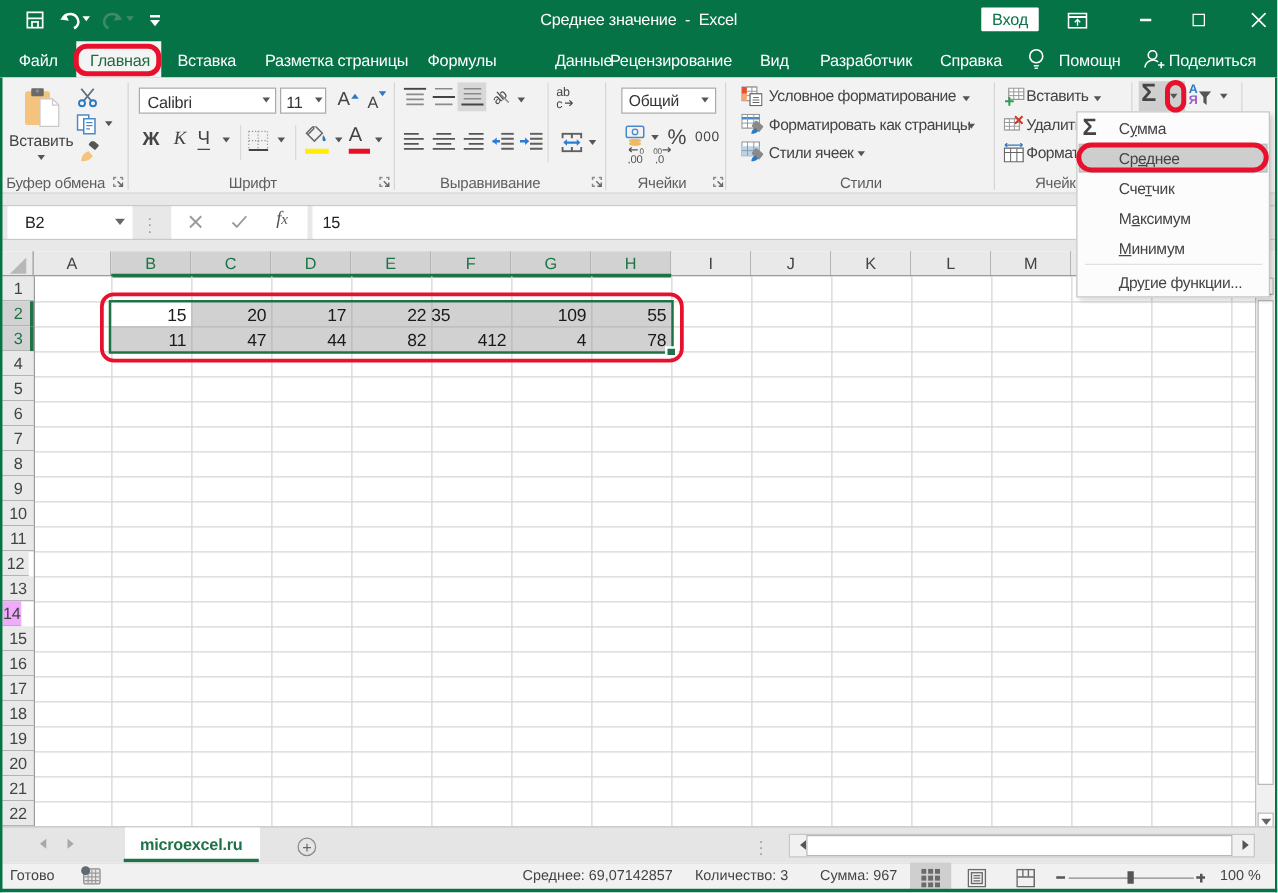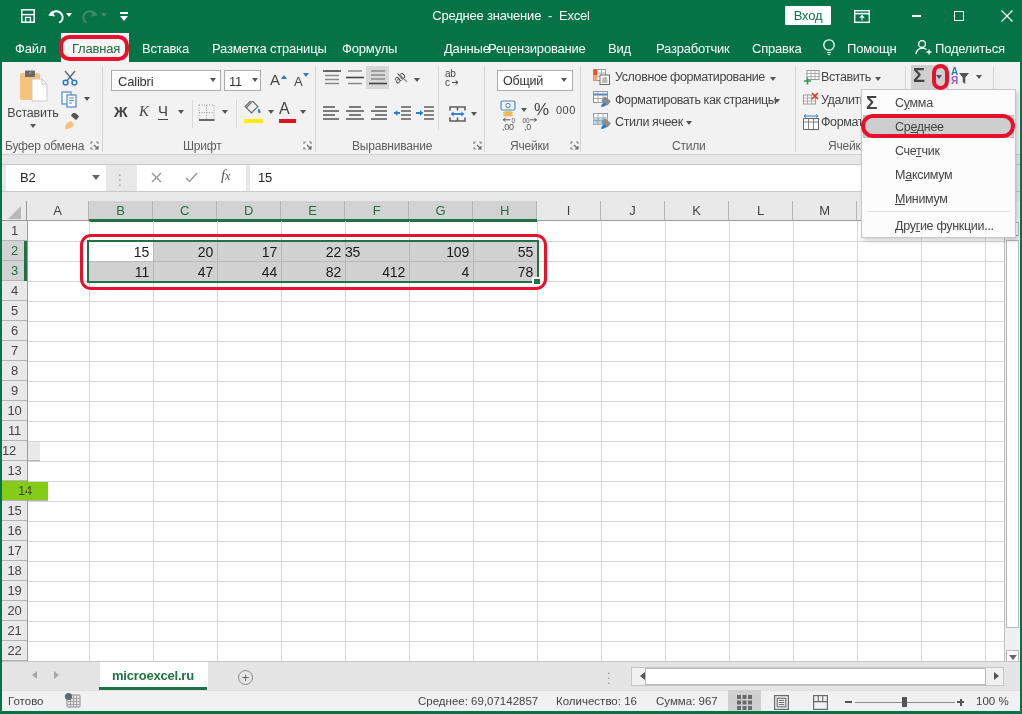--- a/index.html
+++ b/index.html
@@ -357,23 +357,23 @@
     <div class="abs" style="left:2px;top:261px;width:25px;height:20px;background:#d2d2d2;border-bottom:1px solid #b4b4b4;color:#1e7245;font-size:13px;text-align:center;line-height:19px">3</div>
     <div class="abs" style="left:24px;top:261px;width:3px;height:20px;background:#1e7245"></div>
     <div class="abs" style="left:2px;top:281px;width:25px;height:20px;background:#e9e9e9;border-bottom:1px solid #b4b4b4;color:#444;font-size:13px;text-align:center;line-height:19px">4</div>
     <div class="abs" style="left:2px;top:301px;width:25px;height:20px;background:#e9e9e9;border-bottom:1px solid #b4b4b4;color:#444;font-size:13px;text-align:center;line-height:19px">5</div>
     <div class="abs" style="left:2px;top:321px;width:25px;height:20px;background:#e9e9e9;border-bottom:1px solid #b4b4b4;color:#444;font-size:13px;text-align:center;line-height:19px">6</div>
     <div class="abs" style="left:2px;top:341px;width:25px;height:20px;background:#e9e9e9;border-bottom:1px solid #b4b4b4;color:#444;font-size:13px;text-align:center;line-height:19px">7</div>
     <div class="abs" style="left:2px;top:361px;width:25px;height:20px;background:#e9e9e9;border-bottom:1px solid #b4b4b4;color:#444;font-size:13px;text-align:center;line-height:19px">8</div>
     <div class="abs" style="left:2px;top:381px;width:25px;height:20px;background:#e9e9e9;border-bottom:1px solid #b4b4b4;color:#444;font-size:13px;text-align:center;line-height:19px">9</div>
     <div class="abs" style="left:2px;top:401px;width:25px;height:20px;background:#e9e9e9;border-bottom:1px solid #b4b4b4;color:#444;font-size:13px;text-align:center;line-height:19px">10</div>
     <div class="abs" style="left:2px;top:421px;width:25px;height:20px;background:#e9e9e9;border-bottom:1px solid #b4b4b4;color:#444;font-size:13px;text-align:center;line-height:19px">11</div>
-    <div class="abs" style="left:2px;top:441px;width:38px;height:20px;background:#e9e9e9;border-bottom:1px solid #b4b4b4;color:#444;font-size:13px;text-align:left;line-height:19px">12</div>
+    <div class="abs" style="left:2px;top:441px;width:21px;height:20px;background:#e9e9e9;border-bottom:1px solid #b4b4b4;color:#444;font-size:13px;text-align:center;line-height:19px">12</div>
     <div class="abs" style="left:2px;top:461px;width:25px;height:20px;background:#e9e9e9;border-bottom:1px solid #b4b4b4;color:#444;font-size:13px;text-align:center;line-height:19px">13</div>
-    <div class="abs" style="left:2px;top:481px;width:46px;height:20px;background:#84cc16;border-bottom:1px solid #b4b4b4;color:#444;font-size:13px;text-align:center;line-height:19px">14</div>
+    <div class="abs" style="left:2px;top:481px;width:15px;height:20px;background:#f0abfc;border-bottom:1px solid #b4b4b4;color:#444;font-size:13px;text-align:center;line-height:19px">14</div>
     <div class="abs" style="left:2px;top:501px;width:25px;height:20px;background:#e9e9e9;border-bottom:1px solid #b4b4b4;color:#444;font-size:13px;text-align:center;line-height:19px">15</div>
     <div class="abs" style="left:2px;top:521px;width:25px;height:20px;background:#e9e9e9;border-bottom:1px solid #b4b4b4;color:#444;font-size:13px;text-align:center;line-height:19px">16</div>
     <div class="abs" style="left:2px;top:541px;width:25px;height:20px;background:#e9e9e9;border-bottom:1px solid #b4b4b4;color:#444;font-size:13px;text-align:center;line-height:19px">17</div>
     <div class="abs" style="left:2px;top:561px;width:25px;height:20px;background:#e9e9e9;border-bottom:1px solid #b4b4b4;color:#444;font-size:13px;text-align:center;line-height:19px">18</div>
     <div class="abs" style="left:2px;top:581px;width:25px;height:20px;background:#e9e9e9;border-bottom:1px solid #b4b4b4;color:#444;font-size:13px;text-align:center;line-height:19px">19</div>
     <div class="abs" style="left:2px;top:601px;width:25px;height:20px;background:#e9e9e9;border-bottom:1px solid #b4b4b4;color:#444;font-size:13px;text-align:center;line-height:19px">20</div>
     <div class="abs" style="left:2px;top:621px;width:25px;height:20px;background:#e9e9e9;border-bottom:1px solid #b4b4b4;color:#444;font-size:13px;text-align:center;line-height:19px">21</div>
     <div class="abs" style="left:2px;top:641px;width:25px;height:20px;background:#e9e9e9;border-bottom:1px solid #b4b4b4;color:#444;font-size:13px;text-align:center;line-height:19px">22</div>
     <div class="abs" style="left:27px;top:221px;width:1px;height:440px;background:#9b9b9b"></div>
   </div>
@@ -474,21 +474,21 @@
 <div class="abs" style="left:994px;top:672px;width:0;height:0;border:4px solid transparent;border-left:5px solid #555"></div>
 
 <div class="abs" style="left:2px;top:690px;width:1018px;height:21px;background:#f1f1f1;border-top:1px solid #e0e0e0"></div>
 <div class="abs" style="left:8px;top:695px;font-size:11.5px;letter-spacing:0;color:#444">Готово</div>
 <svg class="abs" style="left:64px;top:692px" width="17" height="16" viewBox="0 0 17 16">
  <rect x="3" y="3" width="13" height="12" rx="1" fill="#e8e8e8" stroke="#8a8a8a" stroke-width="1"></rect>
  <path d="M3.5 6.5 h12 M6.5 3.5 v11 M9.5 3.5 v11 M12.5 3.5 v11 M3.5 9.5 h12 M3.5 12.5 h12" stroke="#9a9a9a" stroke-width="0.9"></path>
  <circle cx="4.5" cy="4.5" r="3.6" fill="#5f6a72"></circle>
 </svg>
 <div class="abs" style="left:418px;top:695px;font-size:11.5px;letter-spacing:0;color:#444">Среднее: 69,07142857</div>
-<div class="abs" style="left:556px;top:695px;font-size:11.5px;letter-spacing:0;color:#444">Количество: 16</div>
+<div class="abs" style="left:556px;top:695px;font-size:11.5px;letter-spacing:0;color:#444">Количество: 3</div>
 <div class="abs" style="left:656px;top:695px;font-size:11.5px;letter-spacing:0;color:#444">Сумма: 967</div>
 <div class="abs" style="left:728px;top:690px;width:33px;height:21px;background:#cfcfcf"></div>
 <svg class="abs" style="left:737px;top:695px" width="15" height="15" viewBox="0 0 15 15">
  <g fill="#6a6a6a">
       <rect x="0" y="0" width="4" height="4"></rect>
       <rect x="5.5" y="0" width="4" height="4"></rect>
       <rect x="11" y="0" width="4" height="4"></rect>
  <rect x="0" y="5.5" width="4" height="4"></rect>
       <rect x="5.5" y="5.5" width="4" height="4"></rect>
       <rect x="11" y="5.5" width="4" height="4"></rect>

